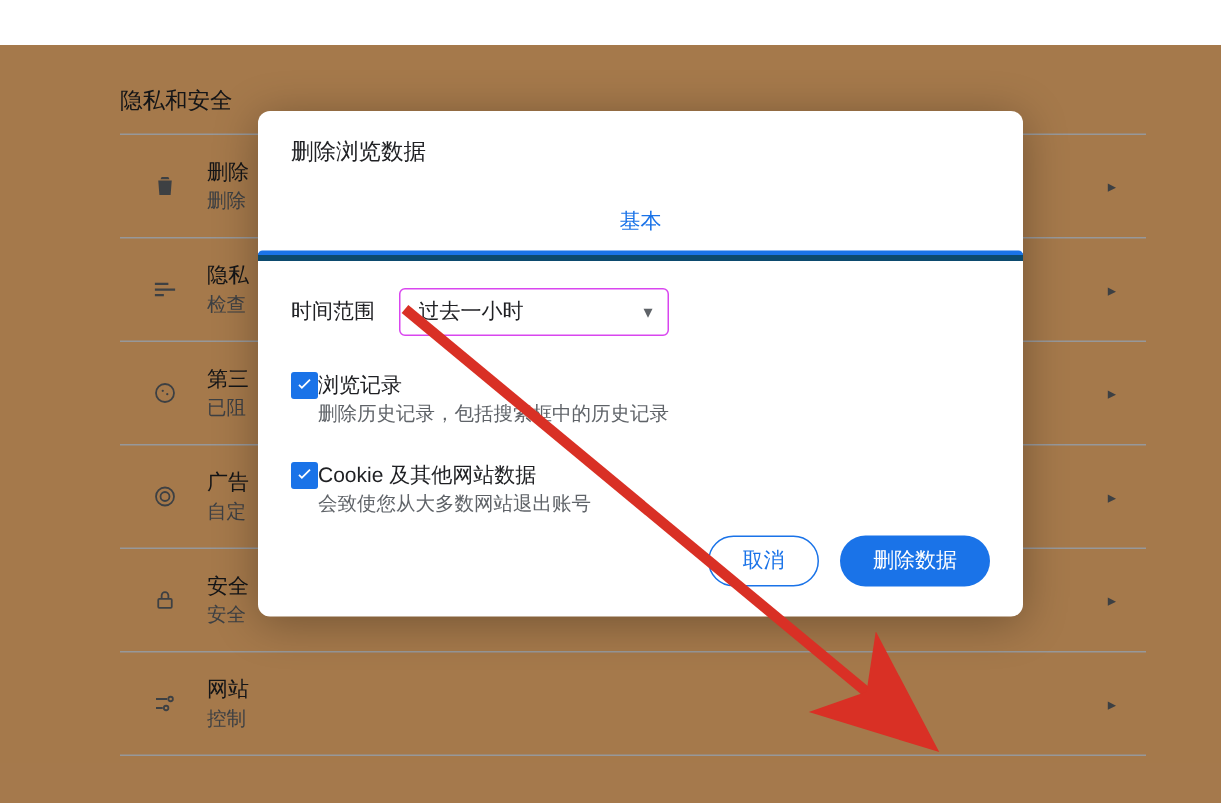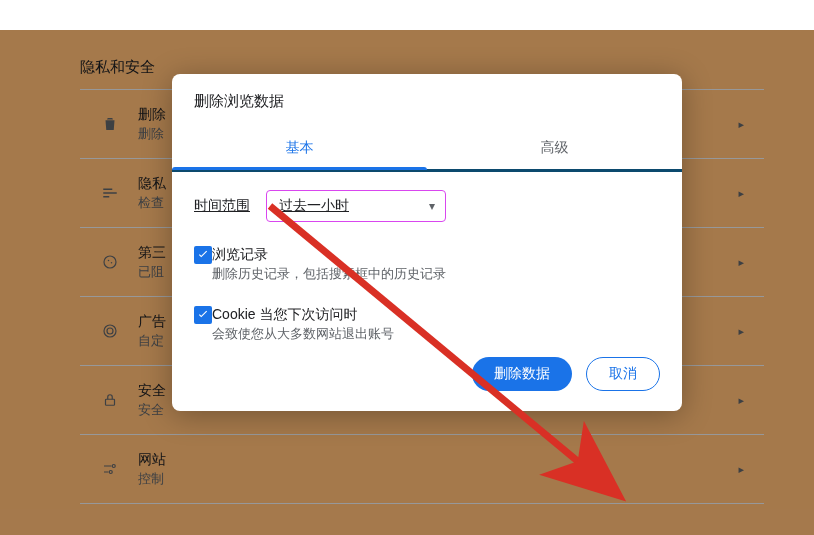--- a/index.html
+++ b/index.html
@@ -73,21 +73,21 @@
       display: flex;
       flex-direction: column;
     }
     .dlg-title {
       padding: 18px 22px 6px 22px;
       font-size: 15px;
       color: #202124;
     }
     .tabs {
       display: flex;
-      border-bottom: 3px solid #0c4a6e;
+      border-bottom: 5px solid #0c4a6e;
       margin-top: 10px;
       align-items: center;
     }
     .tab {
       flex: 1;
       text-align: center;
       padding: 12px 0;
       font-size: 14px;
       color: #5f6368;
       cursor: pointer;
@@ -109,21 +109,20 @@
     .dlg-body {
       padding: 18px 22px;
       flex: 1;
       overflow: auto;
     }
     .time-row {
       display: flex;
       align-items: center;
       margin-bottom: 22px;
       gap: 16px;
-      text-decoration: underline;
     }
     .time-label { font-size: 14px; color: #202124; }
     .select {
       border: 1px solid #d946ef;
       border-radius: 4px;
       padding: 6px 34px 6px 12px;
       font-size: 14px;
       color: #202124;
       background: #fff;
       position: relative;
@@ -274,21 +273,20 @@
       <span class="row-arrow">▸</span>
     </div>
   </div>
 
   <div class="dim-overlay"></div>
 
   <div class="dialog">
     <div class="dlg-title">删除浏览数据</div>
     <div class="tabs">
       <div class="tab active">基本</div>
-      <div class="tab">高级</div>
     </div>
     <div class="dlg-body">
       <div class="time-row">
         <span class="time-label">时间范围</span>
         <div class="select"><span>过去一小时</span></div>
       </div>
       <div class="check-row">
         <div class="cbox">
             <svg viewBox="0 0 24 24">
               <path d="M9 16l-4-4 1.4-1.4L9 13.2l8.6-8.6L19 6z"></path>
@@ -299,38 +297,38 @@
             <div class="ct-sub">删除历史记录，包括搜索框中的历史记录</div>
           </div>
       </div>
       <div class="check-row">
         <div class="cbox">
             <svg viewBox="0 0 24 24">
               <path d="M9 16l-4-4 1.4-1.4L9 13.2l8.6-8.6L19 6z"></path>
             </svg>
           </div>
         <div class="check-text">
-            <div class="ct-title">Cookie 当您下次访问时</div>
+            <div class="ct-title">Cookie 及其他网站数据</div>
             <div class="ct-sub">会致使您从大多数网站退出账号</div>
           </div>
       </div>
       <div class="check-row">
         <div class="cbox">
             <svg viewBox="0 0 24 24">
               <path d="M9 16l-4-4 1.4-1.4L9 13.2l8.6-8.6L19 6z"></path>
             </svg>
           </div>
         <div class="check-text">
             <div class="ct-sub">释放不到 15.5 MB 空间。当您下次访问时，某些网站的加载速度可能会更慢。</div>
           </div>
       </div>
     </div>
     <div class="dlg-footer">
+      <button class="btn btn-outline">取消</button>
       <button class="btn btn-primary">删除数据</button>
-      <button class="btn btn-outline">取消</button>
     </div>
   </div>
 
   <svg class="arrow-annotation" style="left:260px; top:168px;" width="420" height="330" viewBox="0 0 420 330">
     <defs>
         <marker id="ahead" markerWidth="14" markerHeight="14" refX="9" refY="5" orient="auto">
           <path d="M0,0 L12,5 L0,10 L3,5 z" fill="#d93025"></path>
         </marker>
       </defs>
     <line x1="10" y1="8" x2="350" y2="290" stroke="#d93025" stroke-width="7" marker-end="url(#ahead)"></line>

